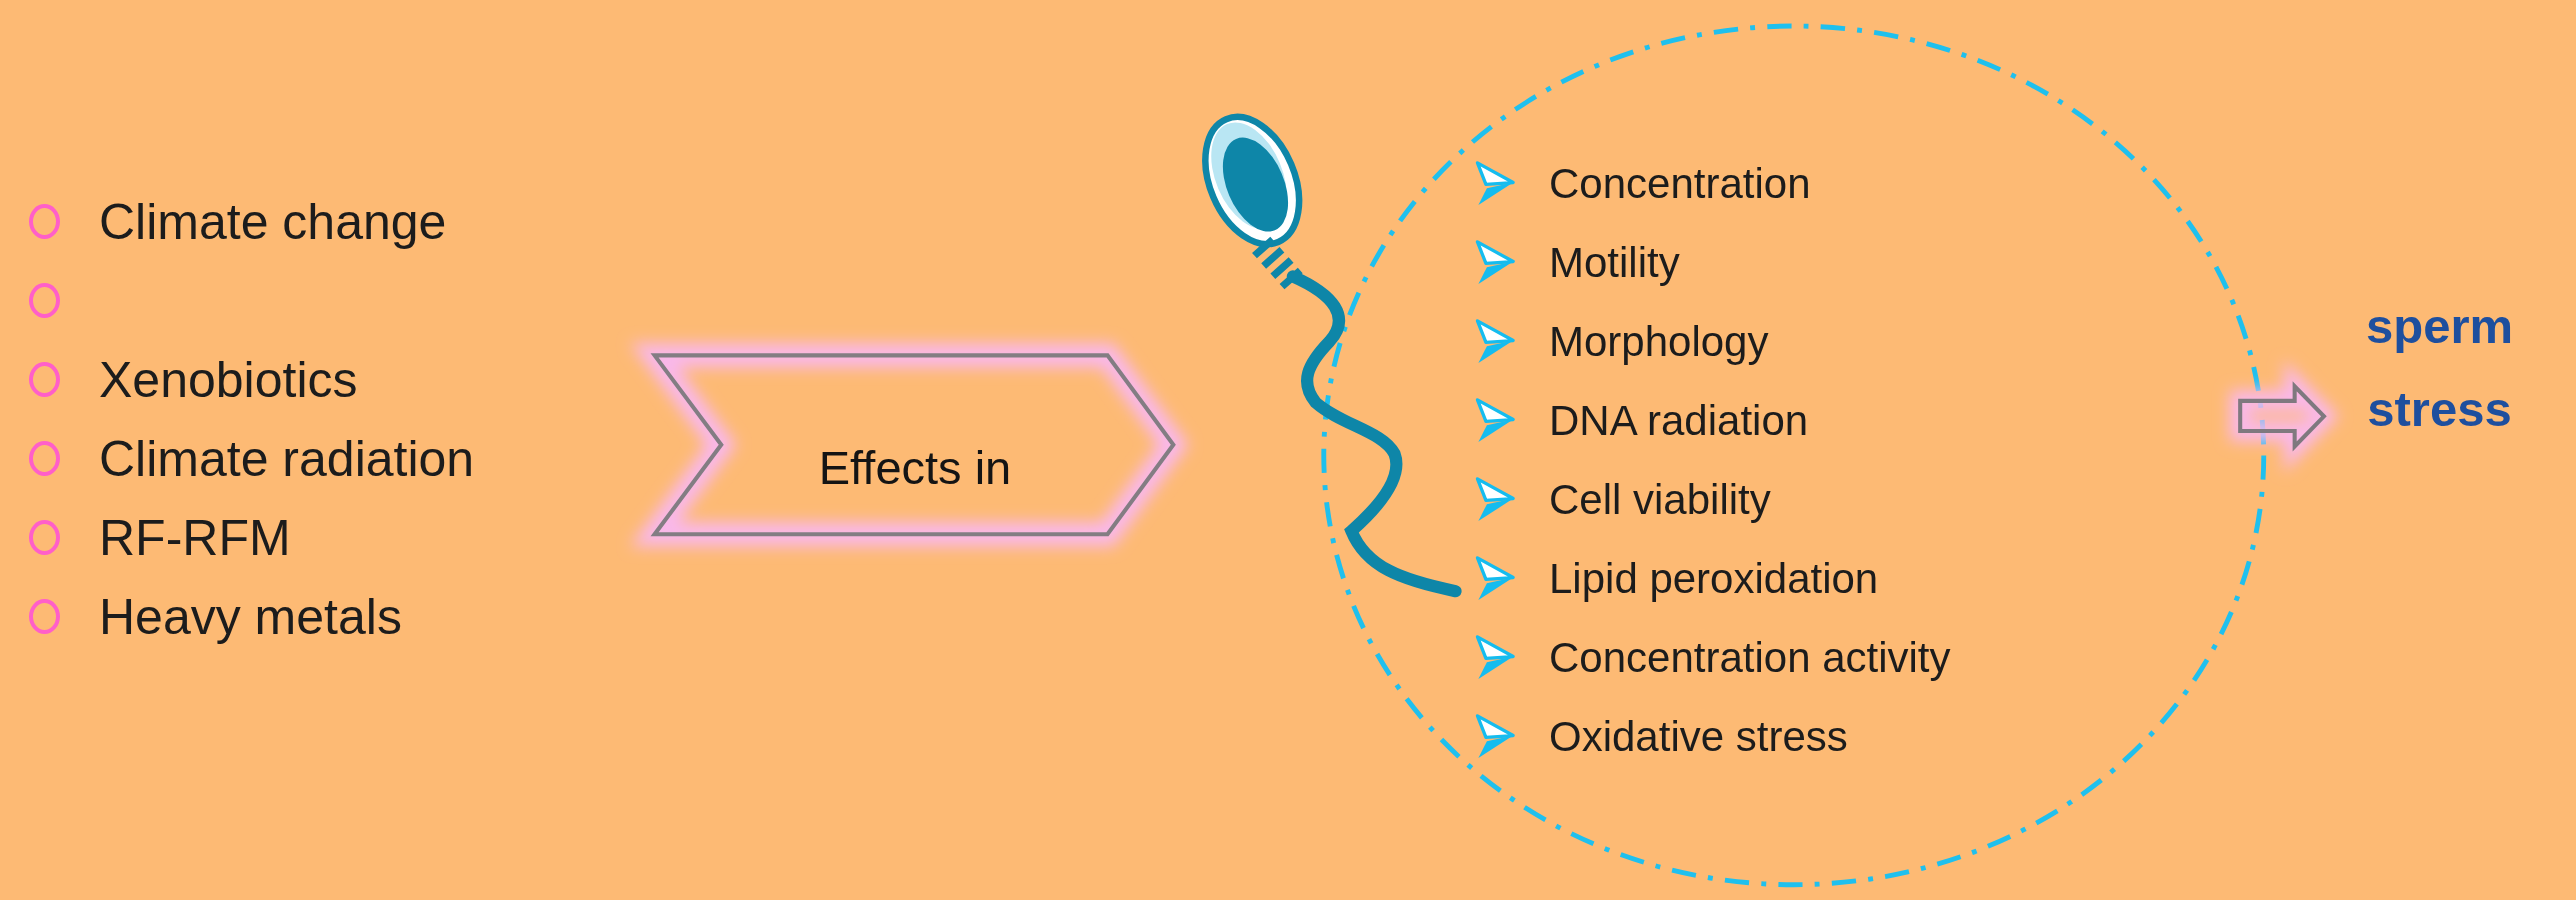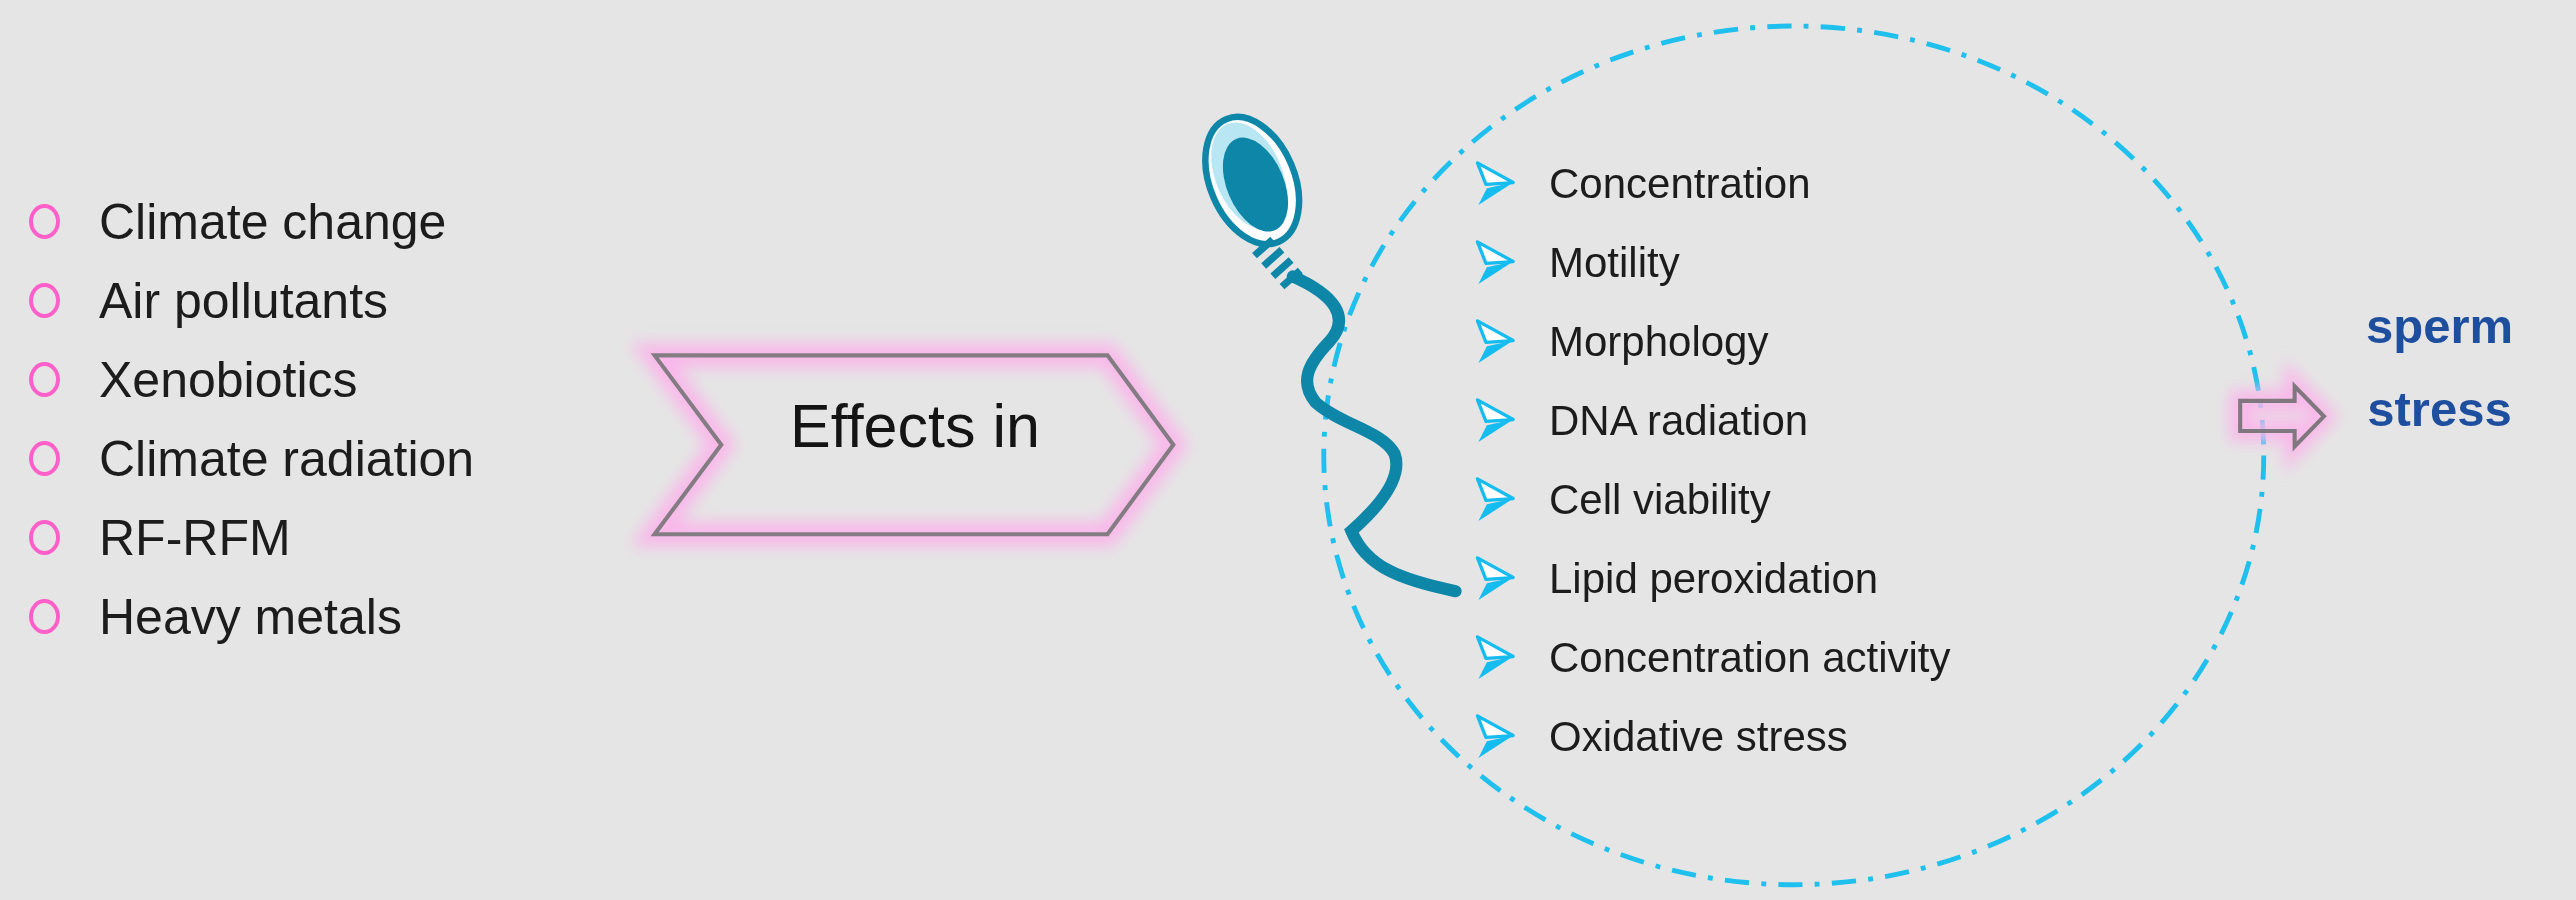--- a/index.html
+++ b/index.html
@@ -1,21 +1,21 @@
 <!DOCTYPE html>
 <html style="font-size:13px"><head>
 <meta charset="utf-8">
 <style>
   html, body { margin: 0; padding: 0; background: #ffffff; }
   .canvas {
     position: relative;
     width: 2576px;
     height: 901px;
     overflow: hidden;
-    background: #e5e5e5;
+    background: #fdba74;
     font-family: "Liberation Sans", sans-serif;
   }
   svg.art { position: absolute; left: 0; top: 0; }
 
   
   .left-list { position: absolute; left: 29px; top: 182px; }
   .lrow {
     display: flex; align-items: center;
     height: 79px; font-size: 50px; color: #1c1c1c; white-space: nowrap;
   }
@@ -28,22 +28,22 @@
   
   .circle-list { position: absolute; left: 1469px; top: 144px; }
   .crow {
     display: flex; align-items: center;
     height: 79px; font-size: 42px; color: #1c1c1c; white-space: nowrap;
   }
   .abullet { width: 47px; height: 47px; margin-right: 33px; flex: none; }
 
   
   .effects-label {
-    position: absolute; left: 724px; top: 392px; width: 382px; height: 68px;
-    line-height: 68px; text-align: center; font-size: 61px; color: #141414;
+    position: absolute; left: 724px; top: 434px; width: 382px; height: 68px;
+    line-height: 68px; text-align: center; font-size: 47px; color: #141414;
     white-space: nowrap;
   }
 
   
   .outcome {
     position: absolute; left: 2308px; top: 285px; width: 263px;
     text-align: center; font-weight: bold; font-size: 49px;
     line-height: 83px; color: #1e4f9e;
   }
 </style>
@@ -84,21 +84,20 @@
     </g>
   </svg>
 
   <div class="left-list">
     <div class="lrow">
       <span class="ring"></span>
       <span>Climate change</span>
     </div>
     <div class="lrow">
       <span class="ring"></span>
-      <span>Air pollutants</span>
     </div>
     <div class="lrow">
       <span class="ring"></span>
       <span>Xenobiotics</span>
     </div>
     <div class="lrow">
       <span class="ring"></span>
       <span>Climate radiation</span>
     </div>
     <div class="lrow">

